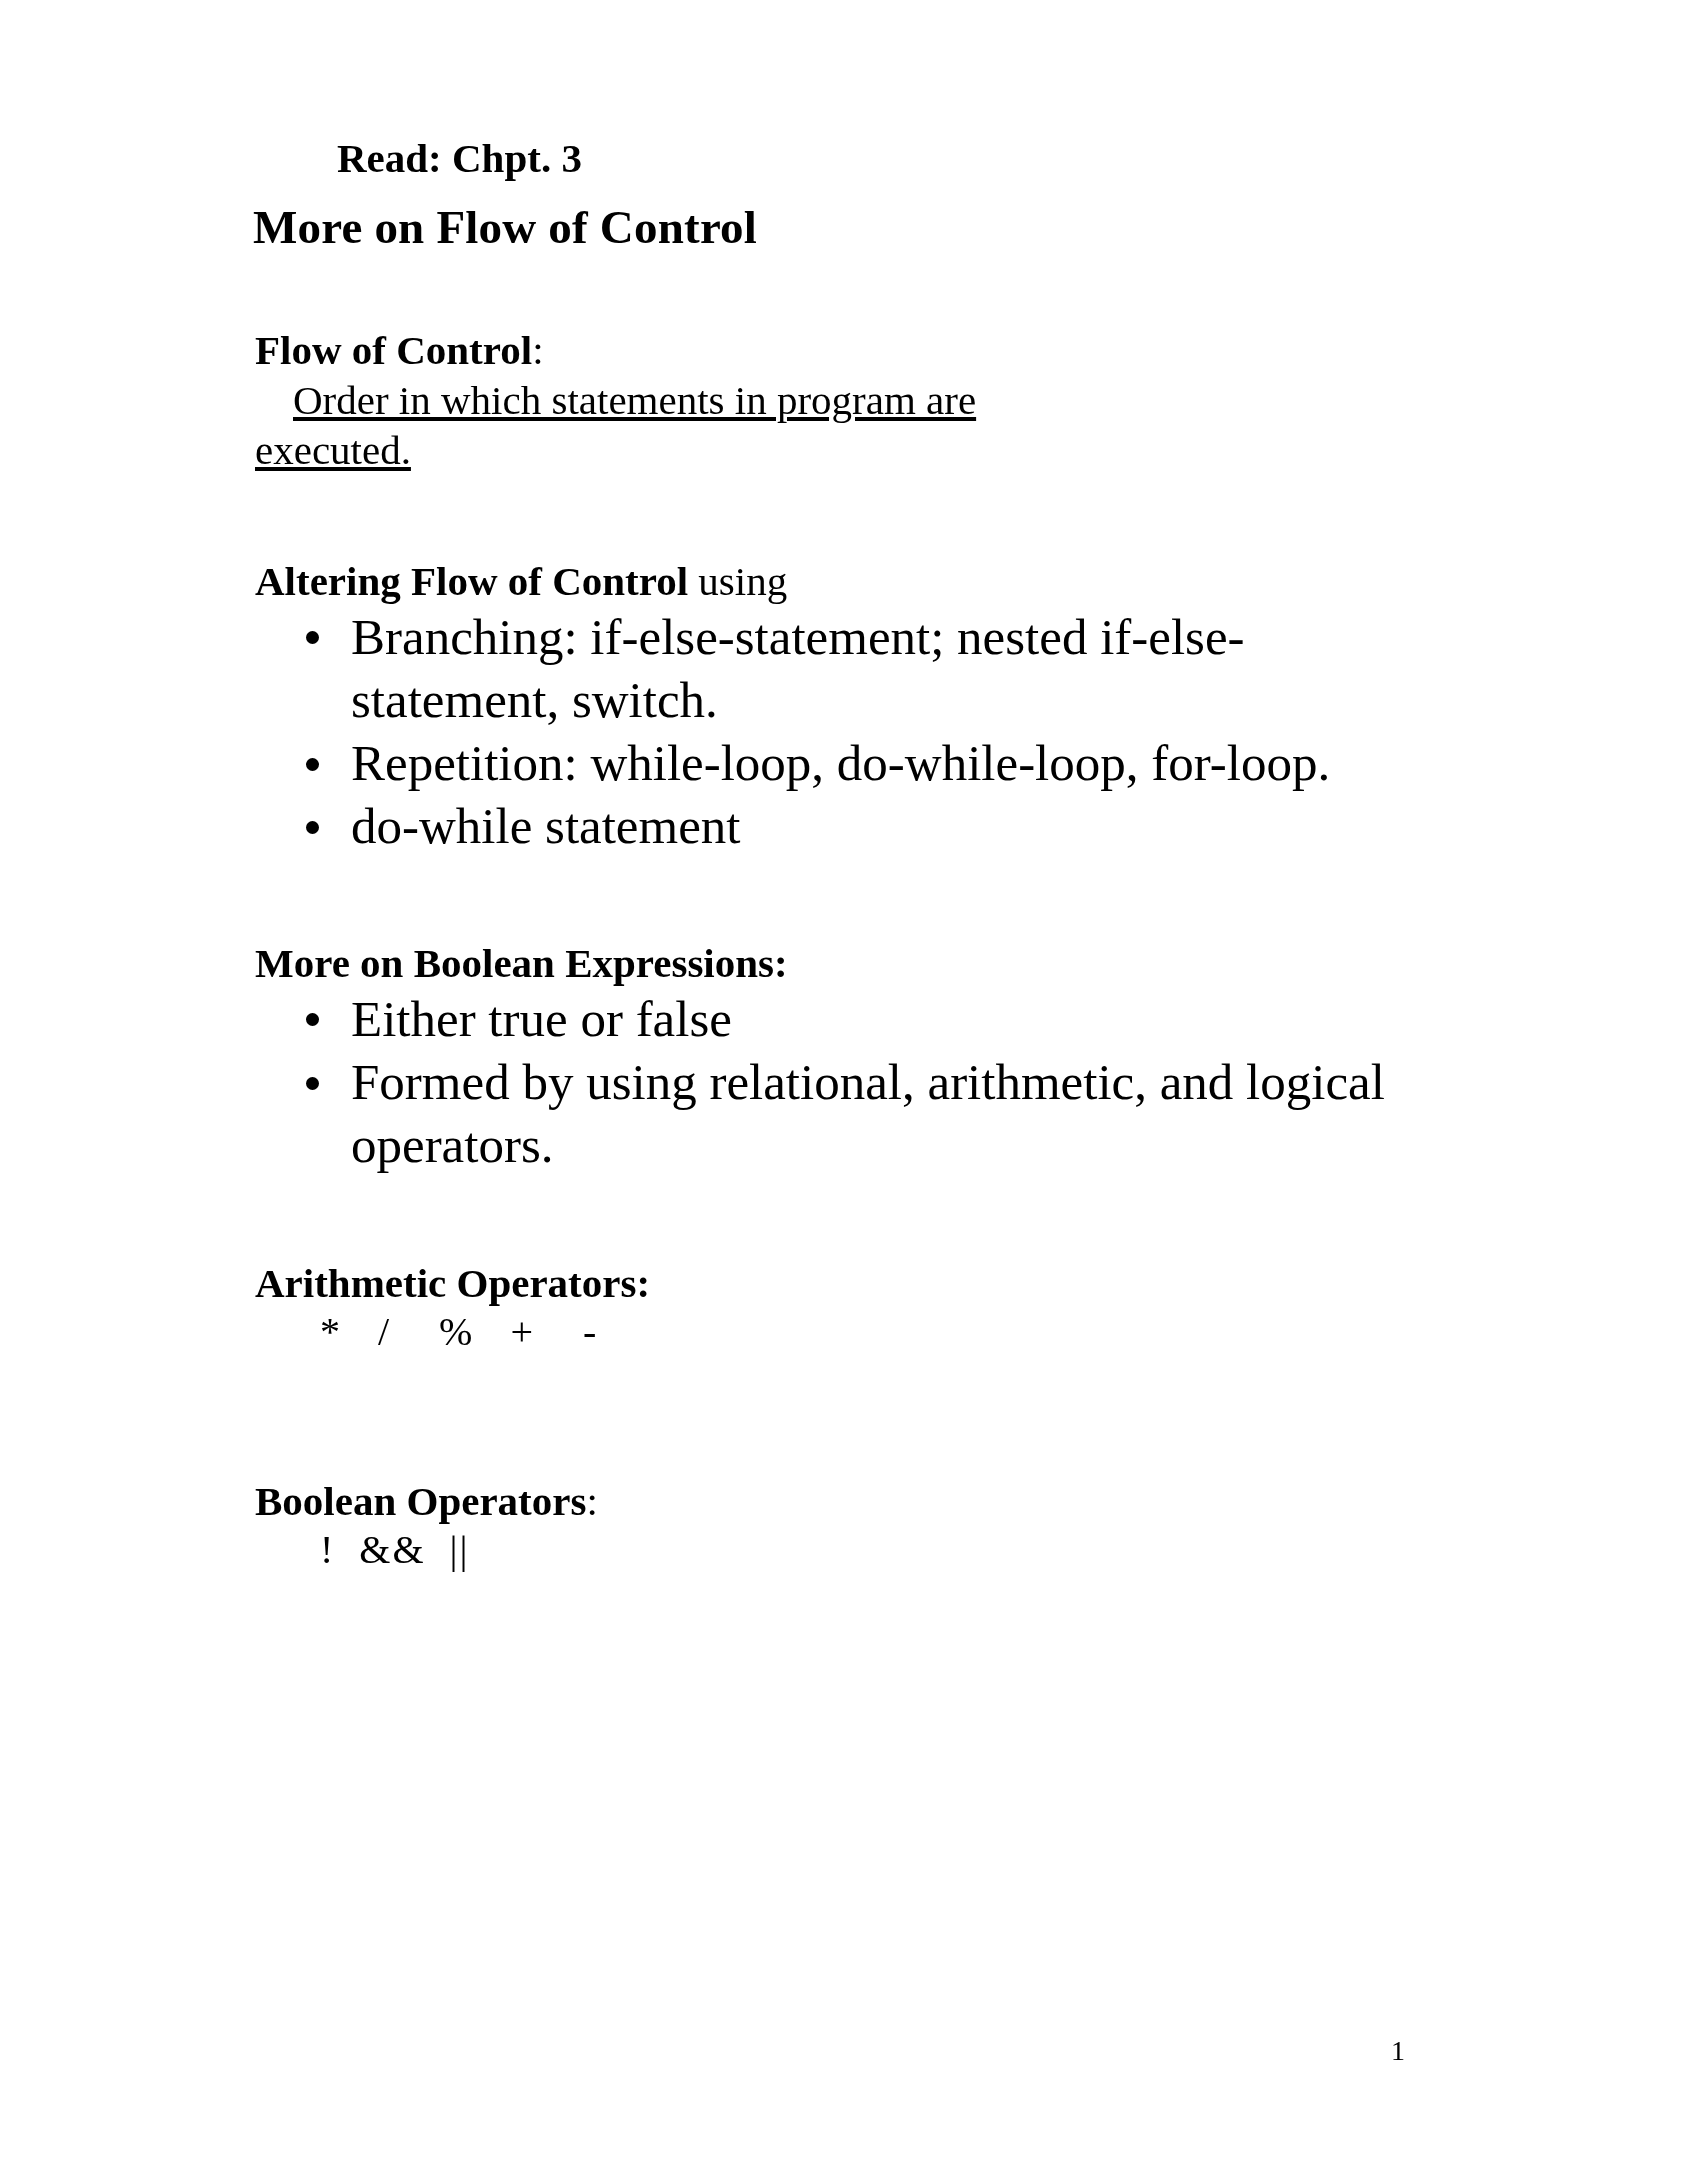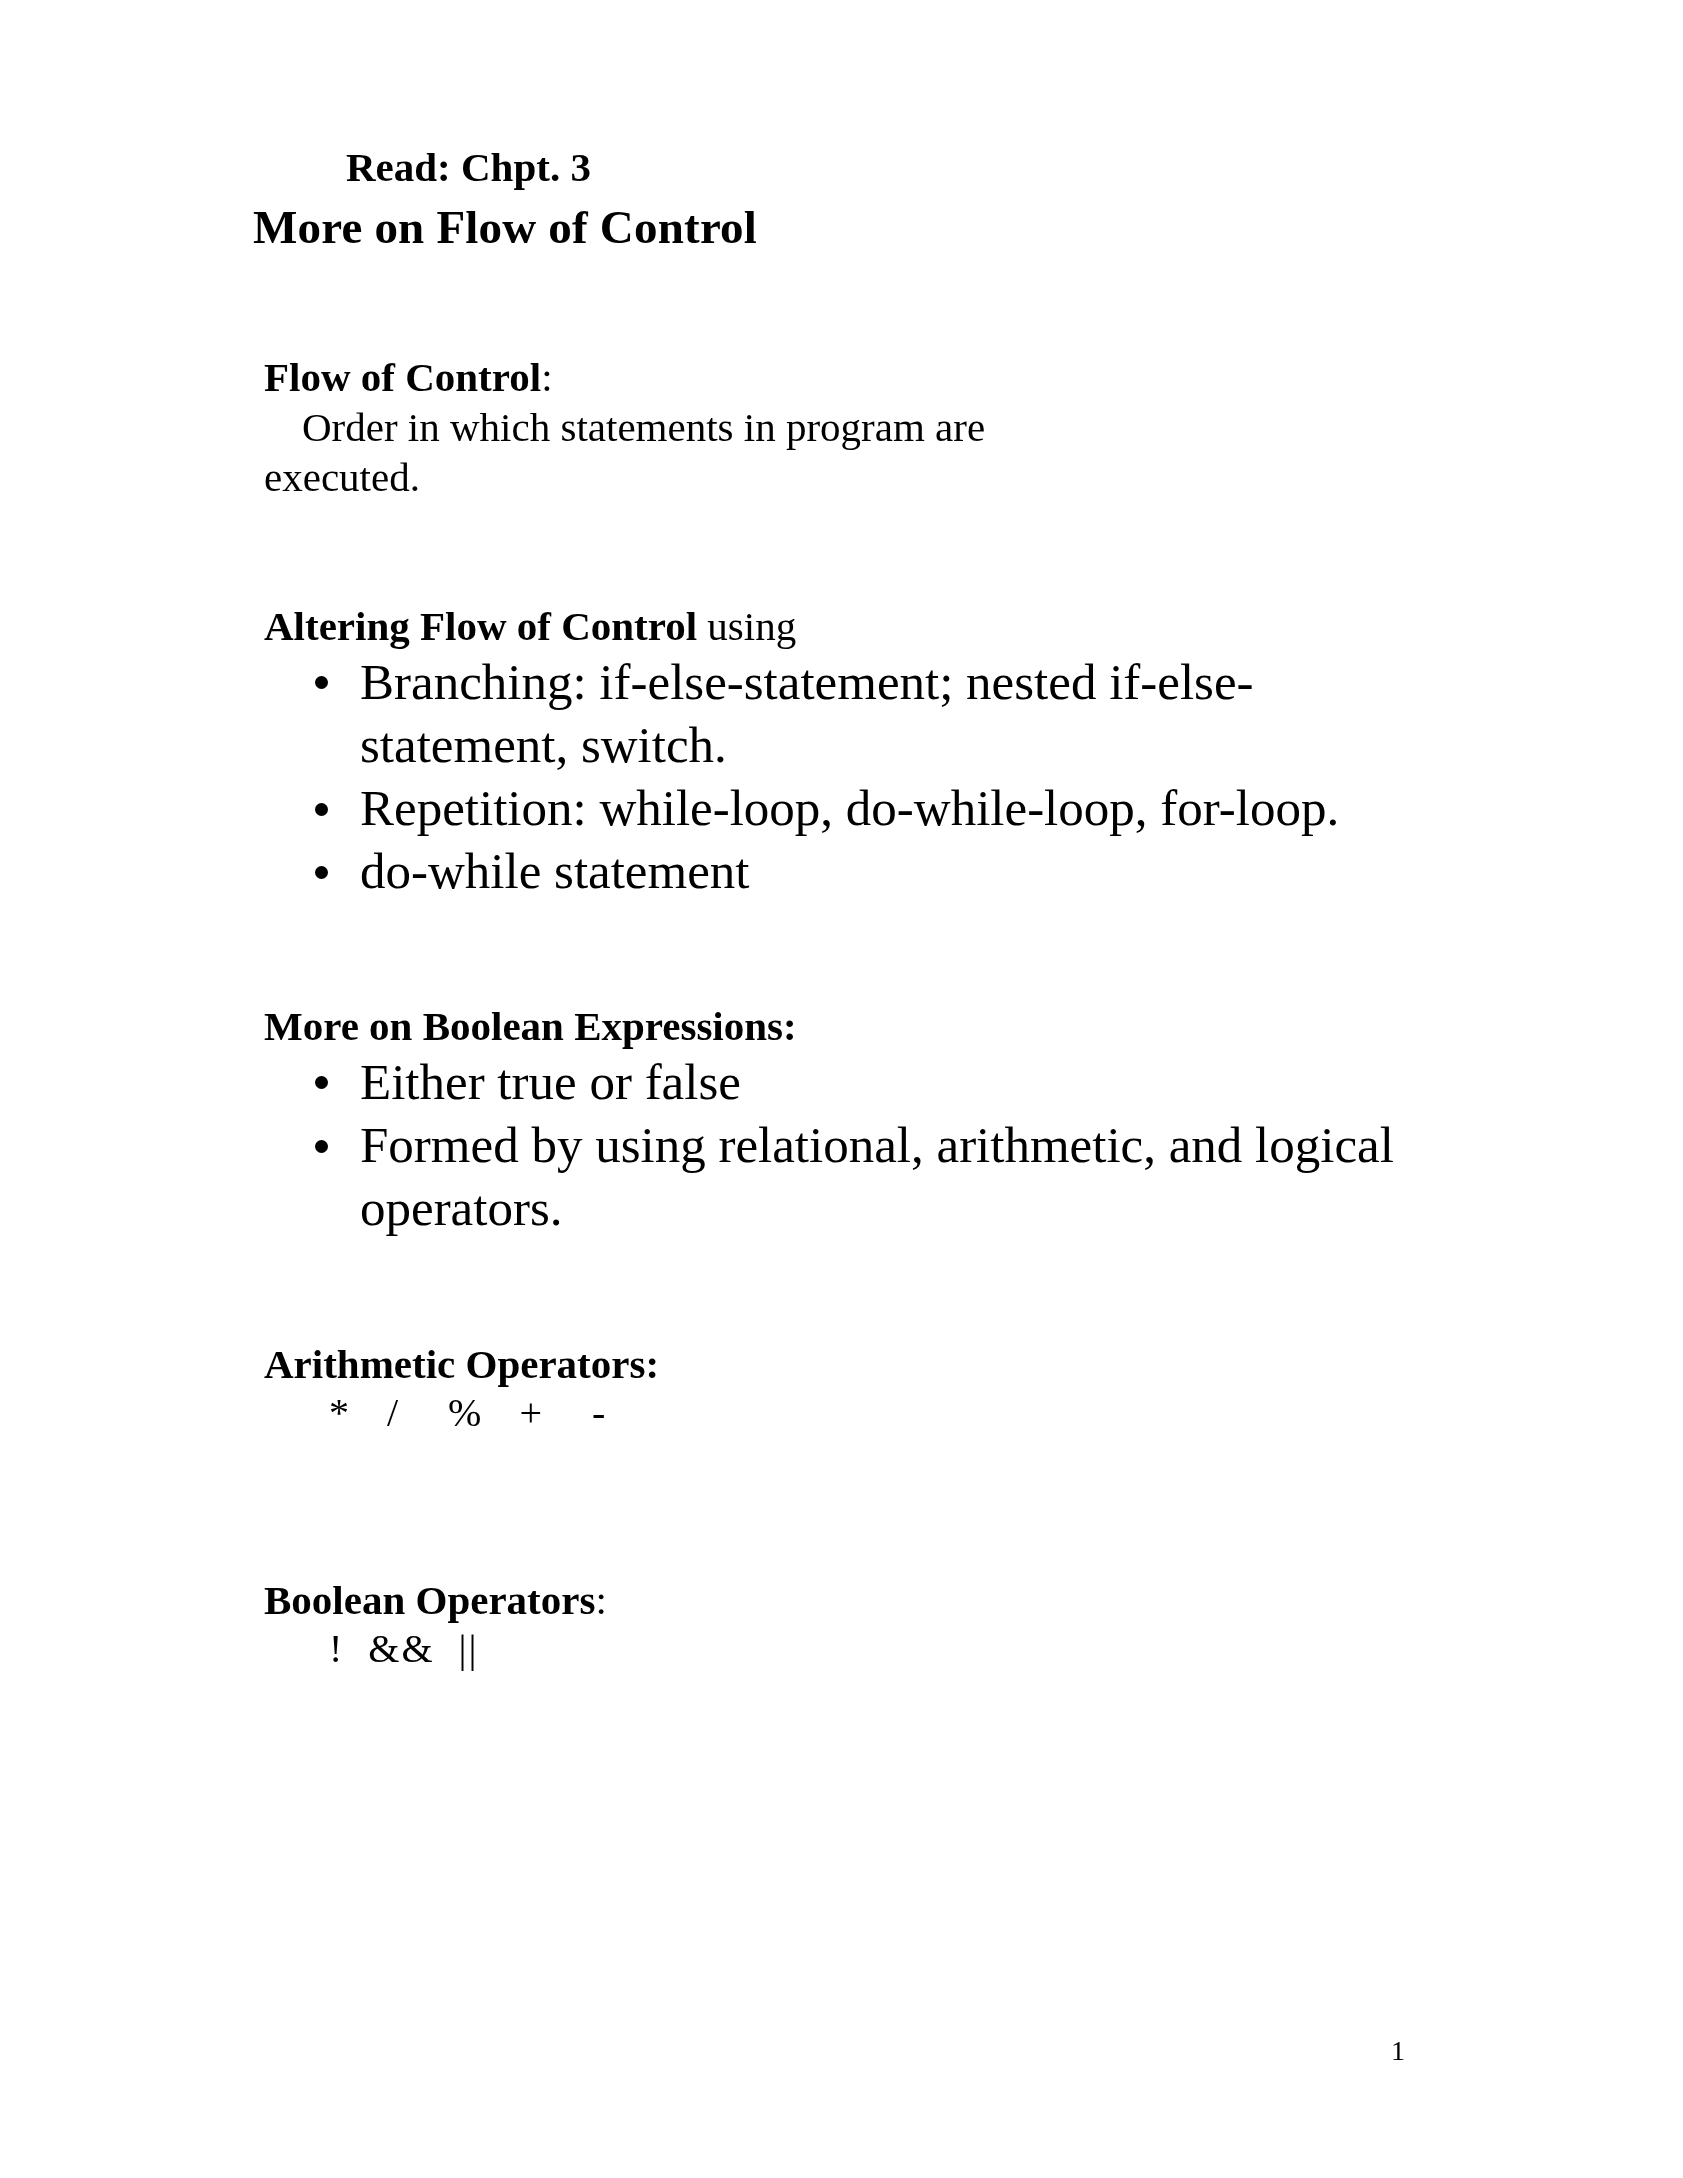--- a/index.html
+++ b/index.html
@@ -32,21 +32,21 @@
     font-size: 47px;
     line-height: 1.0;
     margin: 0;
     padding-top: 204px;
     letter-spacing: 0.2px;
     width: 1010px;
   }
 
   
   .block {
-    margin: 18px;
+    margin: 9px;
     padding: 0;
   }
 
   .heading-line {
     font-size: 41px;
     line-height: 1.18;
     margin: 0;
     white-space: pre-wrap;
   }
   .heading-line .b {
@@ -54,20 +54,21 @@
   }
   .heading-line .n {
     font-weight: normal;
   }
 
   .body-line {
     font-size: 41px;
     line-height: 1.24;
     margin: 0;
     white-space: pre-wrap;
+    text-decoration: underline;
   }
 
   .indent-1 {
     text-indent: 38px;
   }
 
   
   ul.bullets {
     list-style: none;
     margin: 0;

